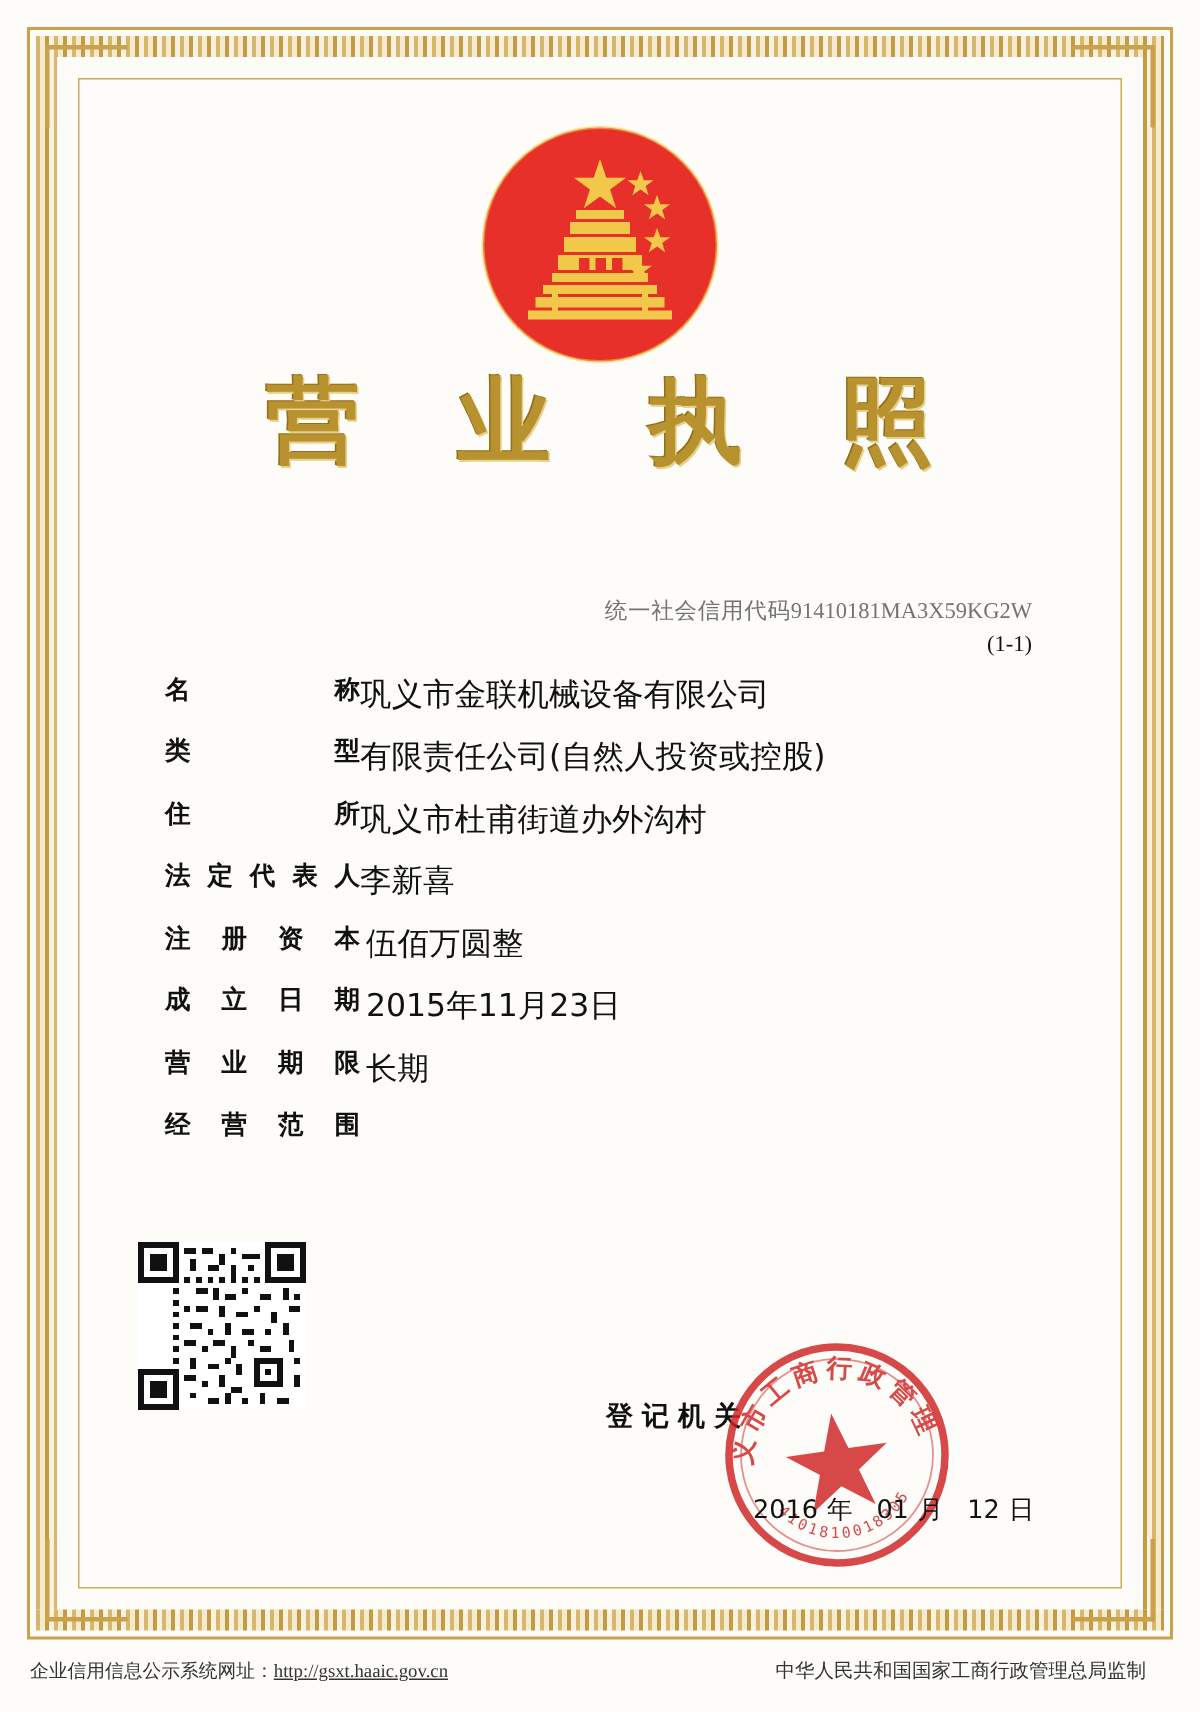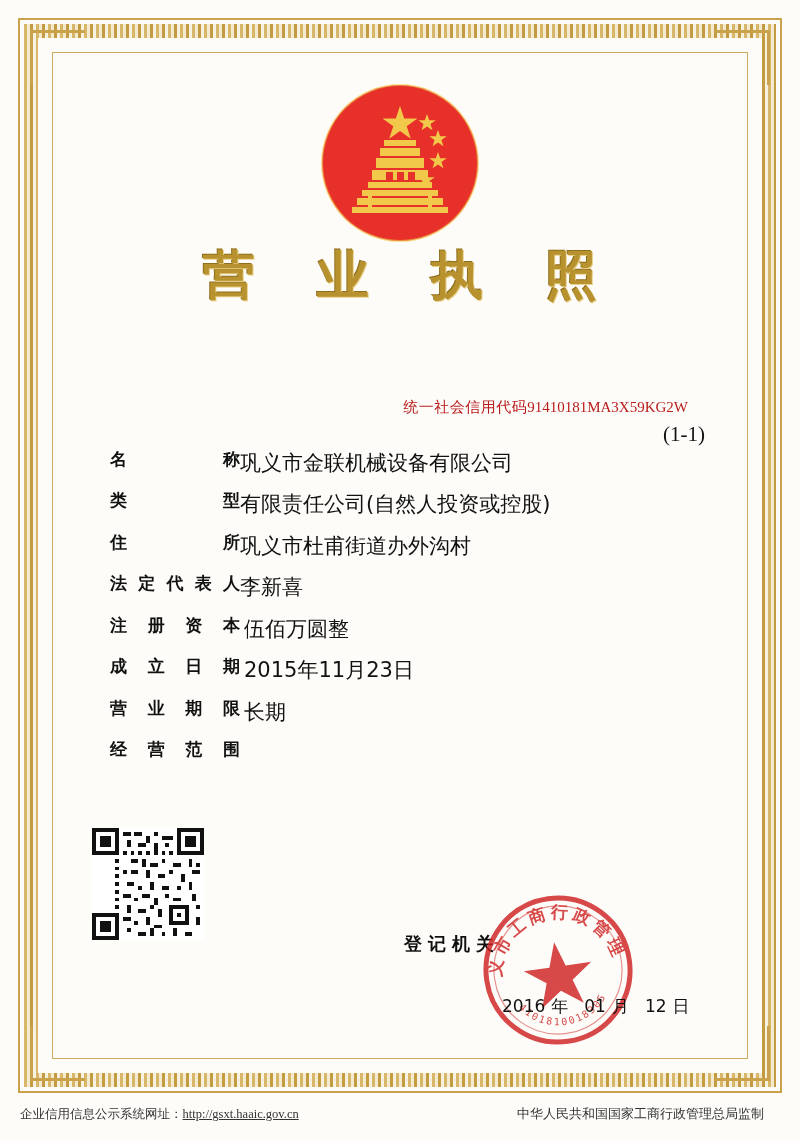--- a/index.html
+++ b/index.html
@@ -66,21 +66,21 @@
     height: 170px;
   }
 
   
   .title {
     position: absolute;
     top: 248px;
     left: 0; right: 0;
     text-align: center;
     font-family: "DejaVu Serif", "Liberation Serif", serif;
-    font-size: 52px;
+    font-size: 62px;
     font-weight: bold;
     letter-spacing: 22px;
     text-indent: 22px;
     color: #b8922f;
     text-shadow: 1px 1px 0 #e8d08a, -1px -1px 0 #8f6f1d;
     line-height: 1.05;
   }
   .subtitle {
     position: absolute;
     top: 348px;
@@ -93,33 +93,33 @@
     text-indent: 6px;
     color: #b8922f;
   }
 
   
   .credit-line {
     position: absolute;
     top: 398px;
     right: 112px;
     font-size: 15px;
-    color: #b91c1c;
+    color: #737373;
     letter-spacing: .5px;
     white-space: nowrap;
   }
   .credit-code {
     font-family: "Liberation Serif", serif;
     letter-spacing: 0;
   }
   .sheet-no {
     position: absolute;
     top: 422px;
-    right: 95px;
-    font-size: 21px;
+    right: 112px;
+    font-size: 15px;
     color: #111;
   }
 
   
   .fields {
     position: absolute;
     top: 448px;
     left: 110px;
     right: 100px;
   }

